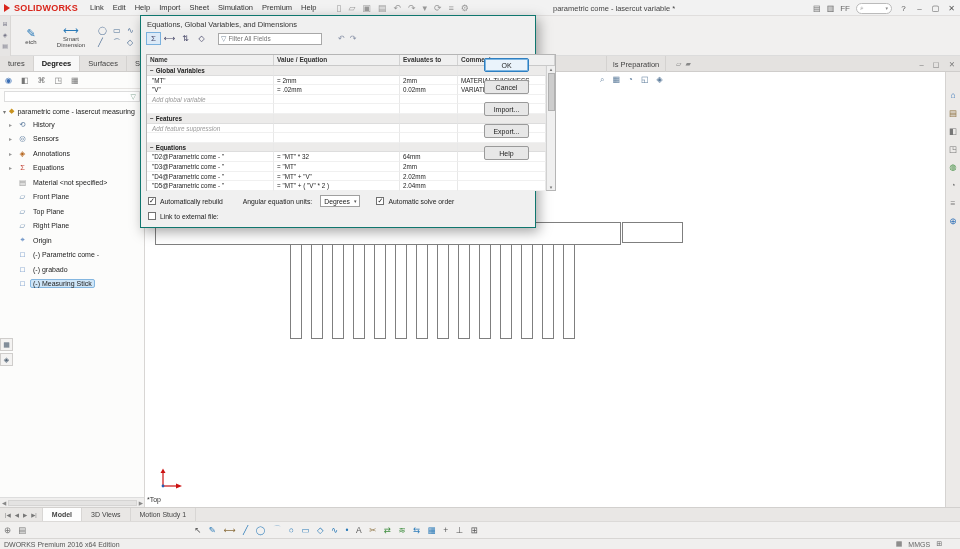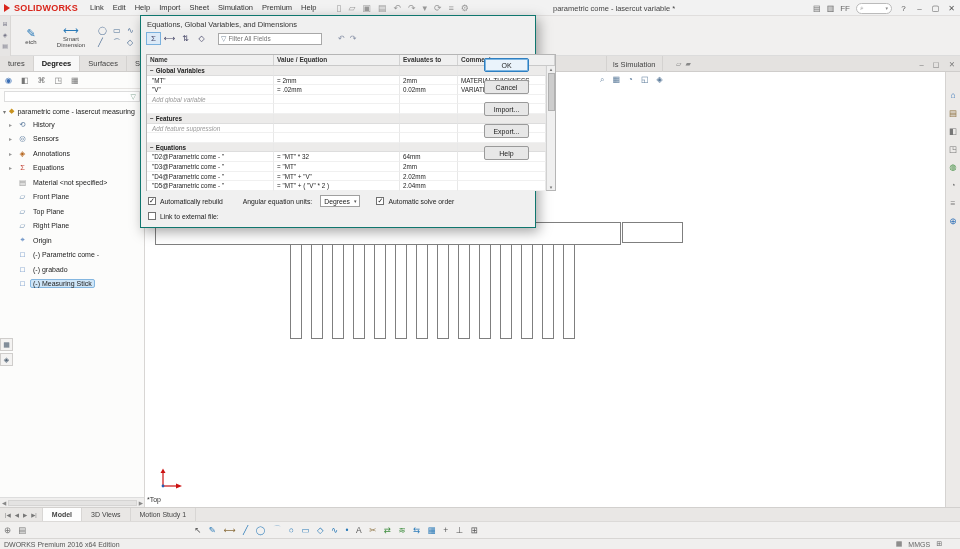--- a/index.html
+++ b/index.html
@@ -196,21 +196,21 @@
   </div>
 
   <div class="cmdtabs">
     <span style="display:flex">
 
     <span class="cmdtab">tures</span>
         <span class="cmdtab active">Degrees</span>
         <span class="cmdtab">Surfaces</span>
         <span class="cmdtab">Sheet Metal</span>
       </span>
-    <span class="right-tab">ls Simulation</span>
+    <span class="right-tab">ls Preparation</span>
     <span class="rt-icons">
 
     <span>▱</span>
         <span>▰</span>
       </span>
     <span class="doc-controls">
 
     <span>–</span>
         <span>▢</span>
         <span>✕</span>

